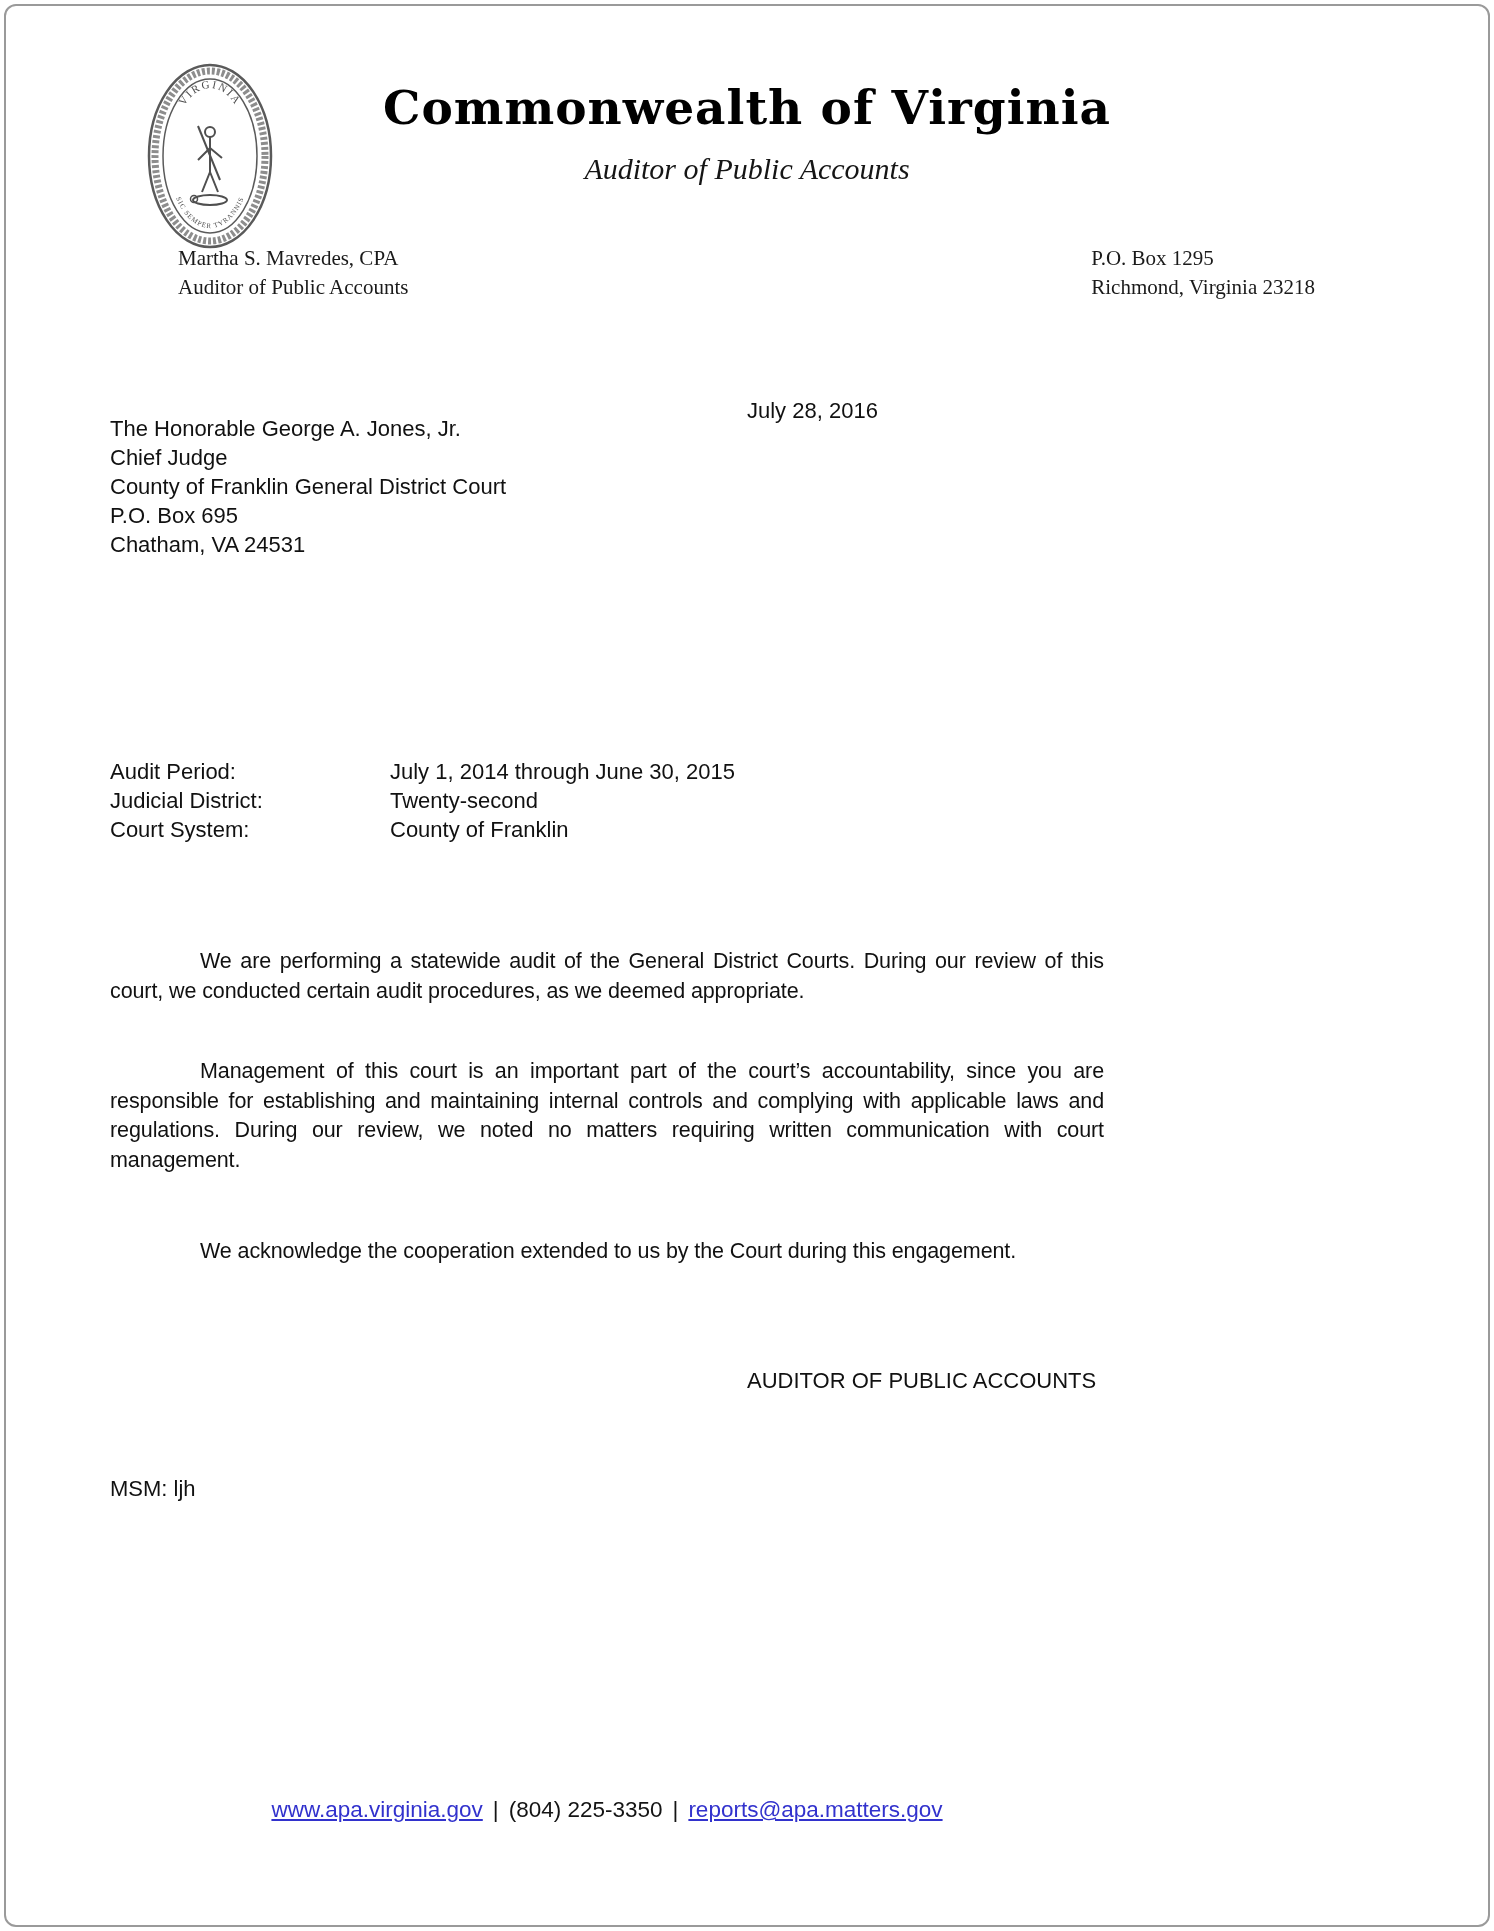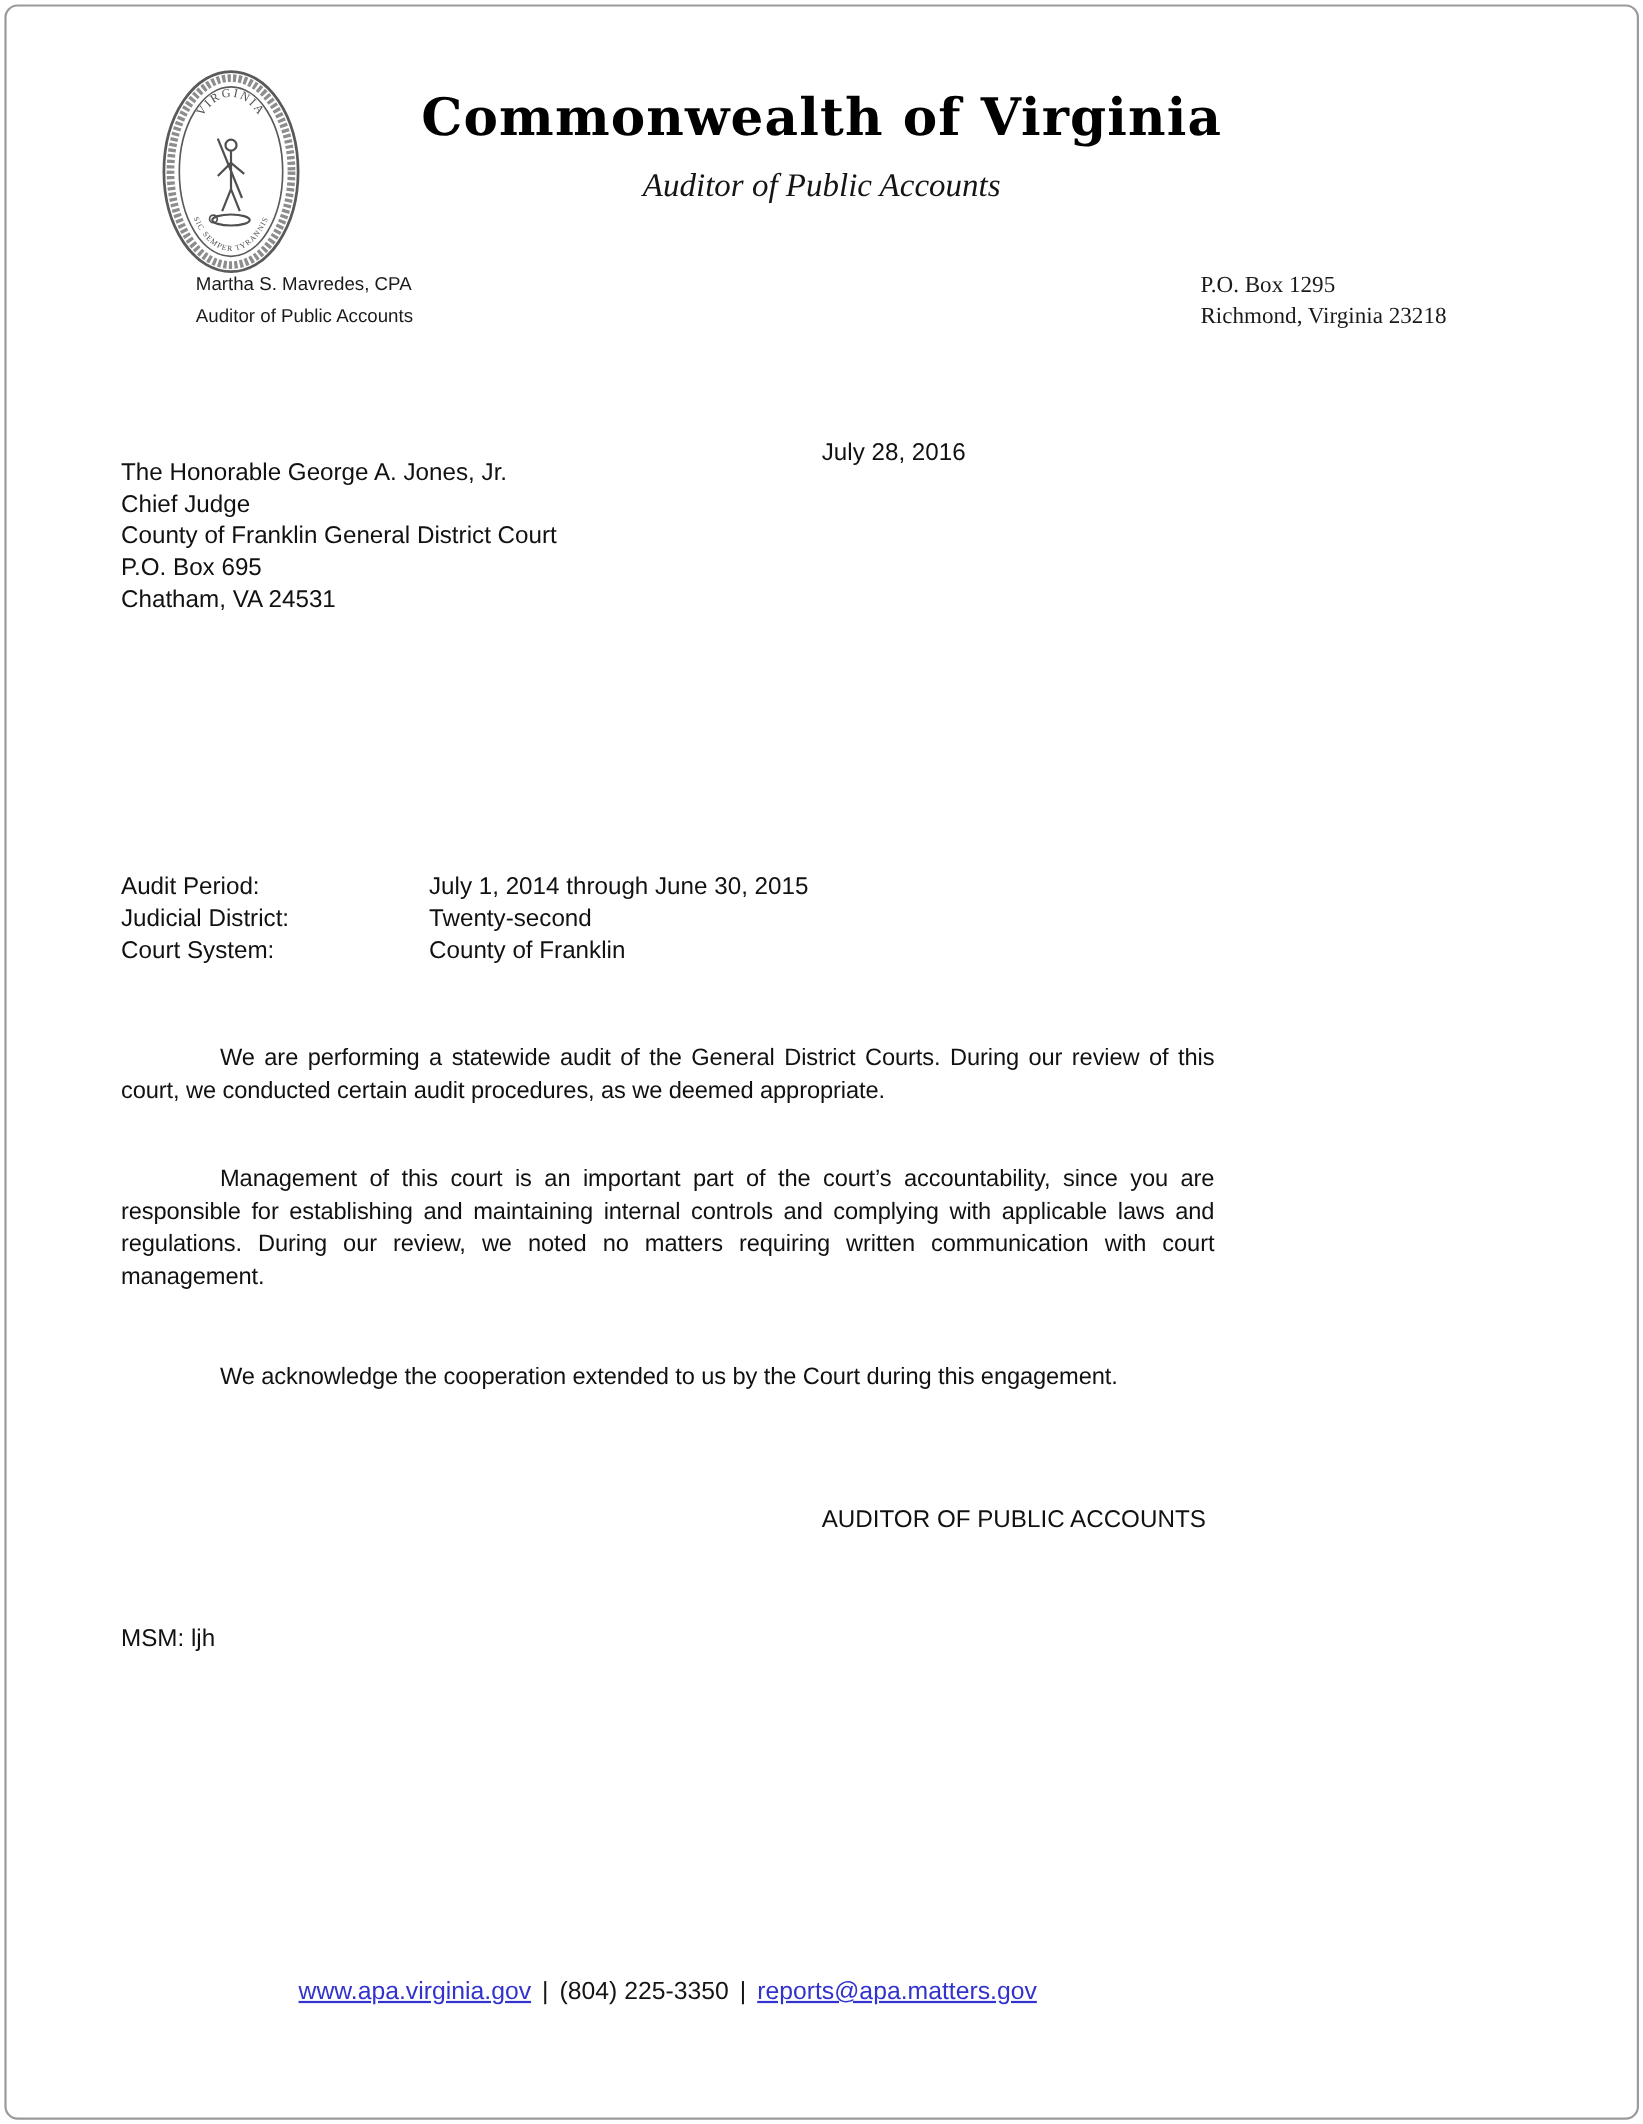--- a/index.html
+++ b/index.html
@@ -10,29 +10,29 @@
   .page-frame { position:absolute; inset:4px; border:2px solid #9a9a9a; border-radius:12px; pointer-events:none; }
 
   
   .seal { position:absolute; top:62px; left:146px; width:128px; height:188px; }
   .lh-title { position:absolute; top:80px; left:0; width:100%; text-align:center;
               font-family:"DejaVu Serif", serif; font-weight:bold; font-size:47px;
               letter-spacing:1px; color:#000000; }
   .lh-subtitle { position:absolute; top:152px; left:0; width:100%; text-align:center;
                  font-family:"Liberation Serif", serif; font-style:italic; font-size:30px; color:#151515; }
   .hdr-left { position:absolute; top:244px; left:178px;
-              font-family:Liberation Sans, sans-serif; font-size:17px; line-height:29px; color:#1a1a1a; }
+              font-family:Liberation Serif, serif; font-size:21px; line-height:29px; color:#1a1a1a; }
   .hdr-right { position:absolute; top:244px; right:179px; text-align:left;
                font-family:"Liberation Serif", serif; font-size:21px; line-height:29px; color:#1a1a1a; }
 
   
   .body-size { font-size:22px; color:#111; }
   .date-line { position:absolute; top:398px; left:747px; }
   .recipient { position:absolute; top:414px; left:110px; line-height:29px; }
-  .meta { position:absolute; top:791px; left:110px; line-height:29px; }
+  .meta { position:absolute; top:757px; left:110px; line-height:29px; }
   .meta-label { display:inline-block; width:280px; }
   .paragraph { position:absolute; left:110px; width:994px; text-align:justify;
                text-indent:90px; font-size:21.5px; line-height:29.5px; letter-spacing:-0.1px; color:#111; }
   #p1 { top:947px; }
   #p2 { top:1057px; }
   #p3 { top:1237px; }
   .auditor-line { position:absolute; top:1368px; left:747px; }
   .ref-line { position:absolute; top:1476px; left:110px; }
   .cc-block { position:absolute; top:1548px; left:110px; line-height:29px; }
   .cc-row { display:flex; }

